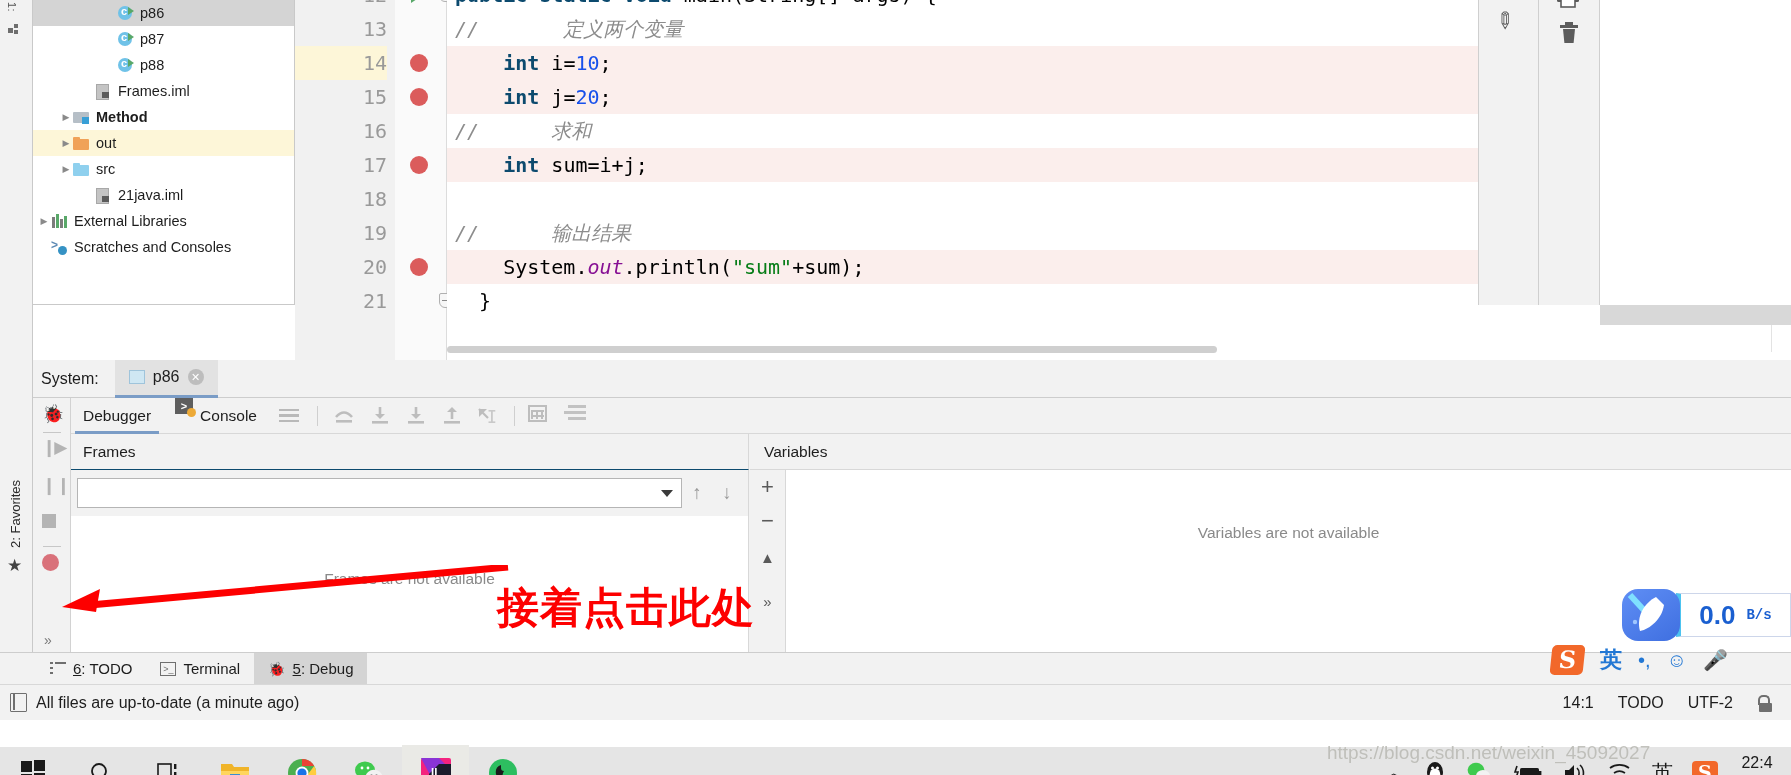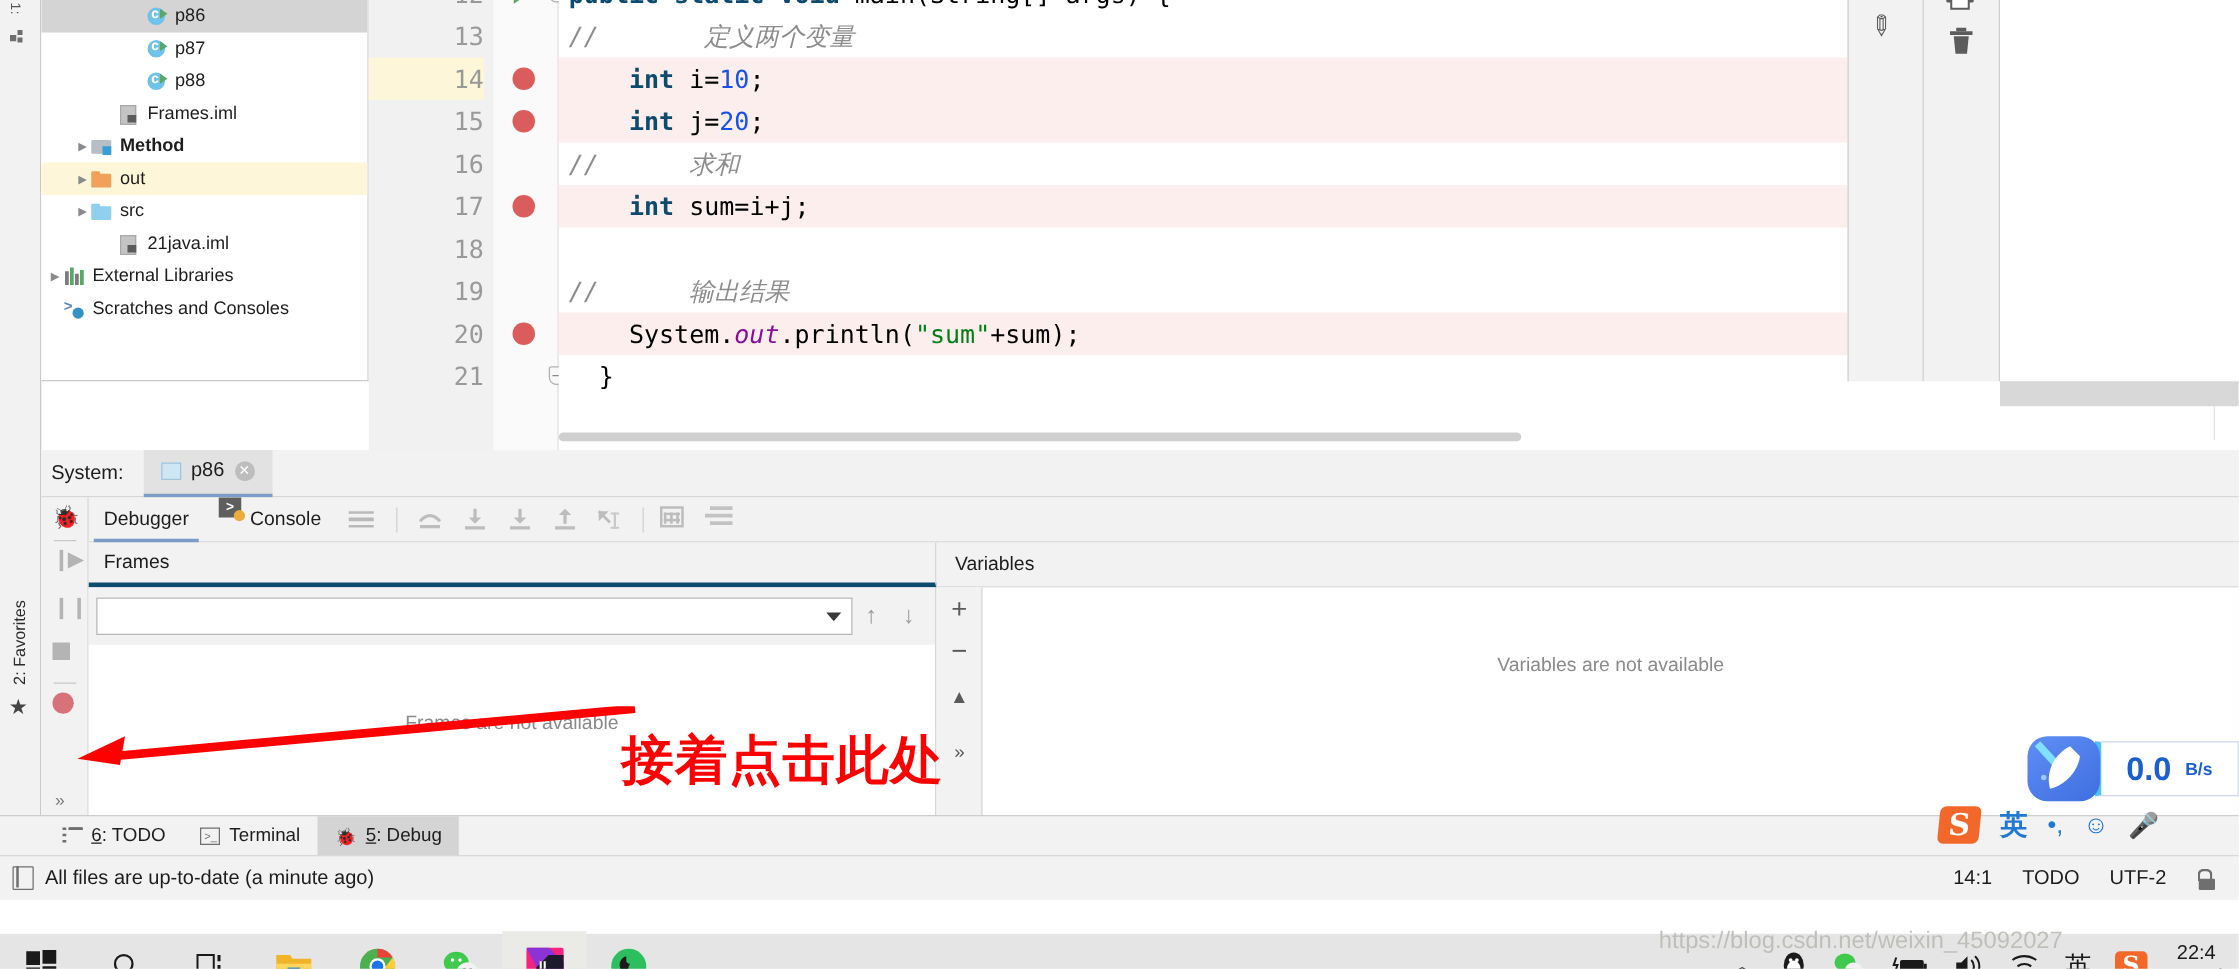--- a/index.html
+++ b/index.html
@@ -261,21 +261,21 @@
                       linear-gradient(to bottom,#bdbdbd 2px,transparent 2px);
     background-size: 5px 5px; }
   .lines-ic { width:22px; height:16px; position:relative; }
   .lines-ic i{ position:absolute; height:3px; background:#c2c2c2; }
   .lines-ic i:nth-child(1){left:4px; top:0; width:18px;}
   .lines-ic i:nth-child(2){left:0px; top:6px; width:22px;}
   .lines-ic i:nth-child(3){left:4px; top:12px; width:18px;}
 
   .frames-header {
     position: absolute; left: 0; top: 36px; width: 678px; height: 36px;
-    background: #f2f2f2; border-right: 1px solid #d8d8d8; border-bottom: 4px solid #0c4a6e;
+    background: #f2f2f2; border-right: 1px solid #d8d8d8; border-bottom: 1px solid #0c4a6e;
     font-size: 15.5px; color: #1d1d1d; display: flex; align-items: center; padding-left: 12px;
   }
   .vars-header {
     position: absolute; left: 679px; top: 36px; right: 0; height: 36px;
     background: #f2f2f2; border-bottom: 1px solid #d8d8d8;
     font-size: 15.5px; color: #1d1d1d; display: flex; align-items: center; padding-left: 14px;
   }
   .frames-pane {
     position: absolute; left: 0; top: 72px; width: 678px; bottom: 0;
     background: #ffffff; border-right: 1px solid #d8d8d8;
@@ -362,21 +362,21 @@
   .net-bird {
     width: 58px; height: 52px; background: linear-gradient(145deg,#5f8ef5,#3f6fe0);
     border-radius: 16px; position: relative; flex: 0 0 58px;
   }
   .net-box {
     margin-left: -4px; height: 44px; flex: 1; background: #ffffff; border: 1px solid #cdd6ea;
     border-left: 5px solid #4cc3f0; display: flex; align-items: center; justify-content: center;
     color: #1a5fd0; font-weight: bold;
   }
   .net-val { font-size: 26px; }
-  .net-unit { font-size: 14px; margin-left: 11px; }
+  .net-unit { font-size: 14px; margin-left: 11px; font-family: Liberation Mono, monospace; }
   .ime-bar {
     position: absolute; left: 1545px; top: 640px; width: 246px; height: 40px;
     display: flex; align-items: center; gap: 16px; padding-left: 6px;
   }
   .sogou-logo {
     width: 33px; height: 30px; background: #f2682a; border-radius: 5px; color: #fff;
     font-size: 24px; font-weight: bold; text-align: center; line-height: 29px;
     transform: skewX(-6deg); font-family: "DejaVu Serif", serif;
   }
   .ime-ch { font-size: 22px; color: #2277d4; font-weight: bold; }

